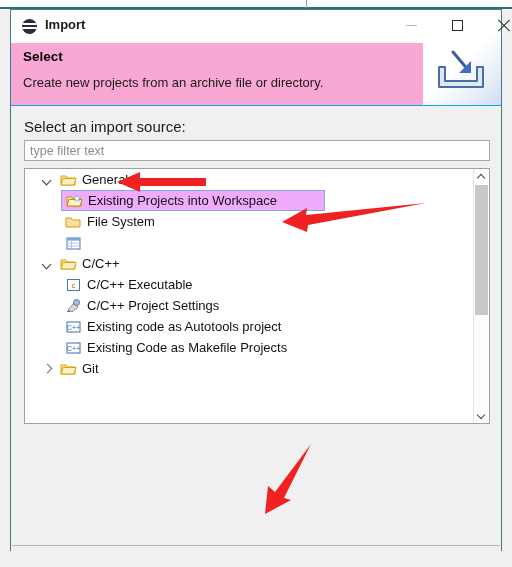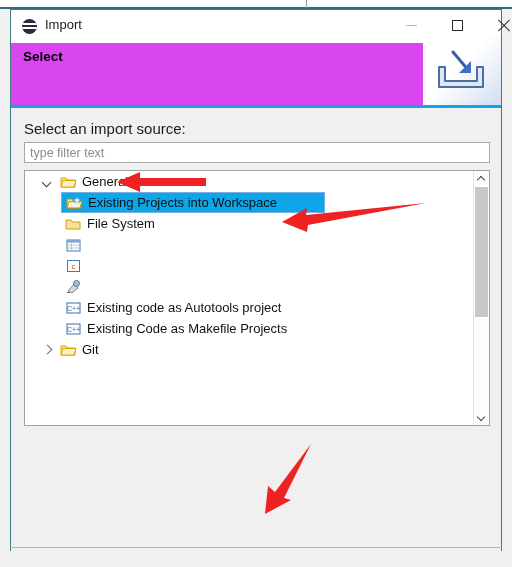--- a/index.html
+++ b/index.html
@@ -33,20 +33,21 @@
     border: 1px solid #3f7d86;
     box-sizing: border-box;
   }
 
   
   .titlebar {
     position: relative;
     height: 32px;
     background: #ffffff;
     border-bottom: 1px solid #ffffff;
+    font-weight: bold;
   }
   .app-icon {
     position: absolute; left: 11px; top: 9px;
     width: 15px; height: 15px; border-radius: 50%;
     background: #2a2a3c;
     overflow: hidden;
   }
   .app-icon .s1 { position:absolute; left:0; top:4px; width:15px; height:2px; background:#ffffff; }
   .app-icon .s2 { position:absolute; left:0; top:8px; width:15px; height:2px; background:#ffffff; }
   .title-text {
@@ -67,22 +68,22 @@
     content: ""; position: absolute; left: -1px; top: 6px;
     width: 16px; height: 1px; background: #2c2c2c;
   }
   .close-glyph::before { transform: rotate(45deg); }
   .close-glyph::after { transform: rotate(-45deg); }
 
   
   .header {
     position: relative;
     height: 62px;
-    background: #d946ef;
-    border-bottom: 3px solid #0ea5e9;
+    background: #f9a8d4;
+    border-bottom: 1px solid #0ea5e9;
   }
   .header-title {
     position: absolute; left: 12px; top: 6px;
     font-size: 13.5px; font-weight: bold; color: #000000;
   }
   .header-desc {
     position: absolute; left: 12px; top: 32px;
     font-size: 13px; color: #1a1a1a;
   }
   .header-img {
@@ -129,21 +130,21 @@
     position: absolute; left: 0; top: 0; width: 450px;
   }
   .tree-row {
     position: relative;
     height: 21px;
     display: flex; align-items: center;
     font-size: 13px; color: #111111;
     white-space: nowrap;
   }
   .tree-row.selected {
-    background: #0ea5e9;
+    background: #f0abfc;
     border: 1px solid #7aaee0;
     box-sizing: border-box;
     width: 264px;
     margin-left: 36px;
   }
   .tree-row.selected .tree-label { color: #111; }
   .twisty {
     width: 10px; height: 10px; position: relative; flex: 0 0 auto;
   }
   .twisty.open::after {
@@ -234,20 +235,21 @@
 
     <div class="header">
       <div class="header-img">
         <svg class="wiz-icon" viewBox="0 0 56 44">
           <path d="M6 18 L6 38 L50 38 L50 18 L44 18 L44 32 L12 32 L12 18 Z" fill="#dfe7f3" stroke="#4a6fa5" stroke-width="2" stroke-linejoin="round"></path>
           <path d="M20 3 L36 22" stroke="#3a5fa0" stroke-width="3" stroke-linecap="round"></path>
           <path d="M38 24 L26 24 L38 12 Z" fill="#3f6fc0"></path>
         </svg>
       </div>
       <div class="header-title">Select</div>
+      <div class="header-desc">Create new projects from an archive file or directory.</div>
     </div>
 
     <div class="body">
       <div class="label-source">Select an import source:</div>
 
       <input class="filter-input" type="text" placeholder="type filter text" style="">
 
       <div class="tree-box">
         <div class="tree-list" id="tree-list">
             <div class="tree-row">
@@ -280,33 +282,45 @@
               <div style="width: 40px; flex: 0 0 auto;"></div>
               <div class="tree-icon"><svg viewBox="0 0 17 16">
                   <rect x="2" y="3" width="13" height="11" fill="#ffffff" stroke="#4a77ae" stroke-width="1"></rect>
                   <rect x="2" y="3" width="13" height="2.6" fill="#7fa8d8"></rect>
                   <line x1="2" y1="8.2" x2="15" y2="8.2" stroke="#9cbbdd" stroke-width="0.8"></line>
                   <line x1="2" y1="11" x2="15" y2="11" stroke="#9cbbdd" stroke-width="0.8"></line>
                   <line x1="6.5" y1="5.6" x2="6.5" y2="14" stroke="#9cbbdd" stroke-width="0.8"></line>
                 </svg></div>
             </div>
             <div class="tree-row">
+              <div style="width: 17px; flex: 0 0 auto;"></div>
+              <div class="twisty open"></div>
+              <div style="width: 8px; flex: 0 0 auto;"></div>
+              <div class="tree-icon"><svg viewBox="0 0 17 16">
+                  <path d="M1 4 L6 4 L7.5 6 L15 6 L15 13 L1 13 Z" fill="#fbe3a8" stroke="#d9a300" stroke-width="1"></path>
+                  <path d="M3 6.5 L16 6.5 L14 13 L1 13 Z" fill="#fdf0c8" stroke="#d9a300" stroke-width="1"></path>
+                </svg></div>
+              <span class="tree-label">C/C++</span>
+            </div>
+            <div class="tree-row">
               <div style="width: 40px; flex: 0 0 auto;"></div>
               <div class="tree-icon"><svg viewBox="0 0 17 16">
                   <rect x="2.5" y="2.5" width="12" height="11" fill="#ffffff" stroke="#4a77ae" stroke-width="1"></rect>
                   <text x="8.4" y="11" font-size="8" fill="#cc5511" text-anchor="middle" font-family="Liberation Sans, sans-serif">c</text>
                 </svg></div>
+              <span class="tree-label">C/C++ Executable</span>
             </div>
             <div class="tree-row">
               <div style="width: 40px; flex: 0 0 auto;"></div>
               <div class="tree-icon"><svg viewBox="0 0 17 16">
                   <path d="M3 12 L9 5 L13 9 L7 14 Z" fill="#d8d8d8" stroke="#707070" stroke-width="0.8"></path>
                   <circle cx="11.5" cy="4.5" r="3" fill="#a8bcd4" stroke="#4a6f9e" stroke-width="0.9"></circle>
                   <path d="M2 13.5 L5 13.5" stroke="#4a6f9e" stroke-width="1"></path>
                 </svg></div>
+              <span class="tree-label">C/C++ Project Settings</span>
             </div>
             <div class="tree-row">
               <div style="width: 40px; flex: 0 0 auto;"></div>
               <div class="tree-icon"><svg viewBox="0 0 17 16">
                   <rect x="2" y="3" width="13" height="10" fill="#ffffff" stroke="#3e6fa8" stroke-width="1"></rect>
                   <text x="8.5" y="11" font-size="7" fill="#2f6fb0" text-anchor="middle" font-family="Liberation Sans, sans-serif">C++</text>
                 </svg></div>
               <span class="tree-label">Existing code as Autotools project</span>
             </div>
             <div class="tree-row">

